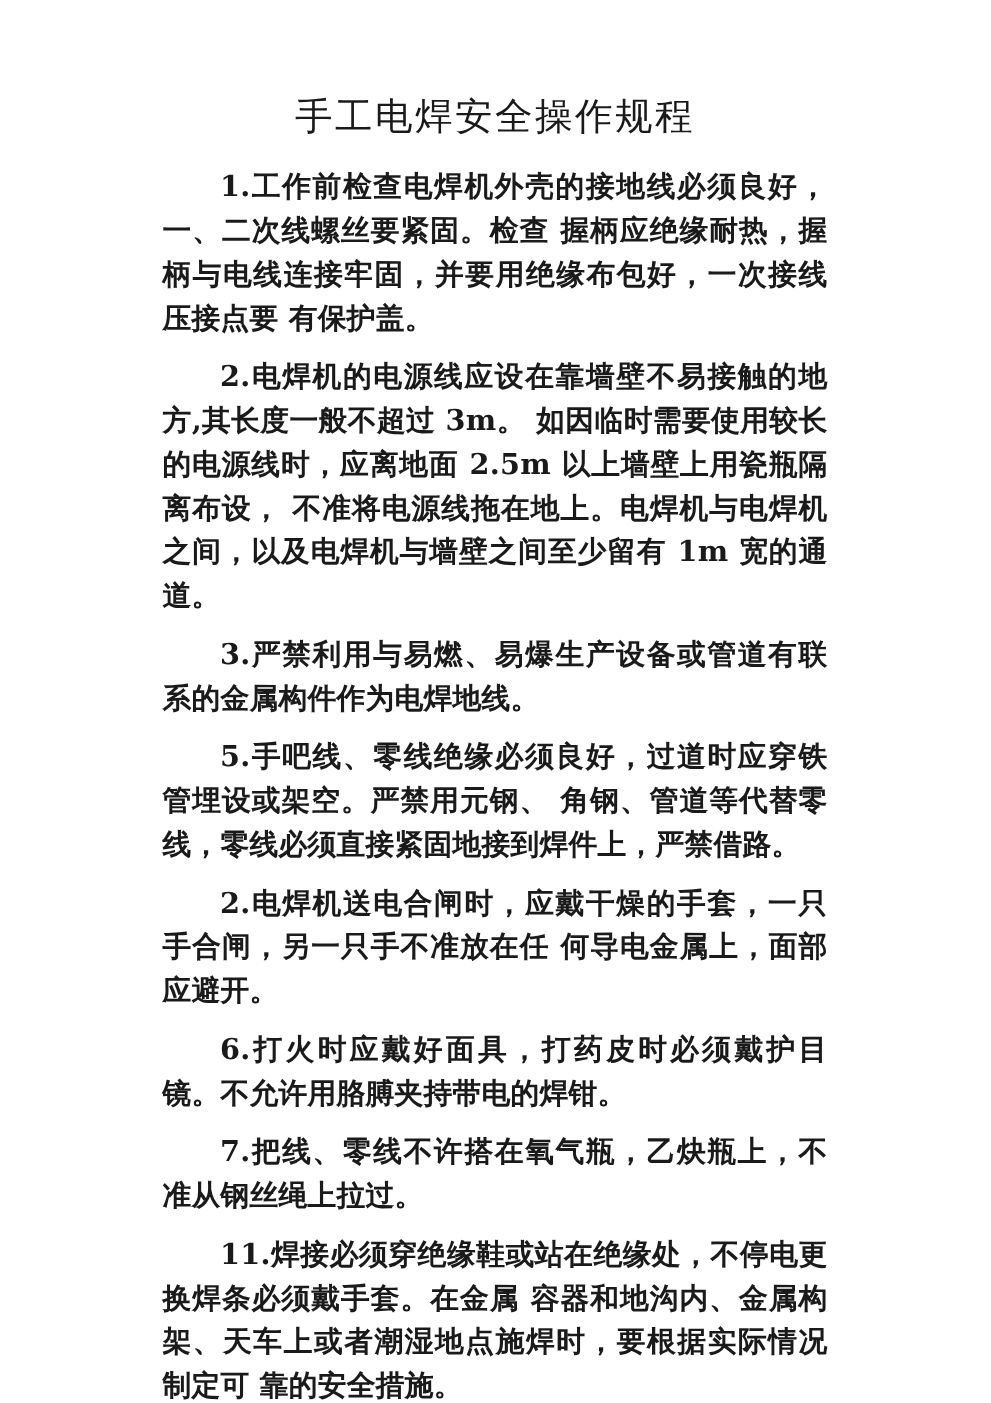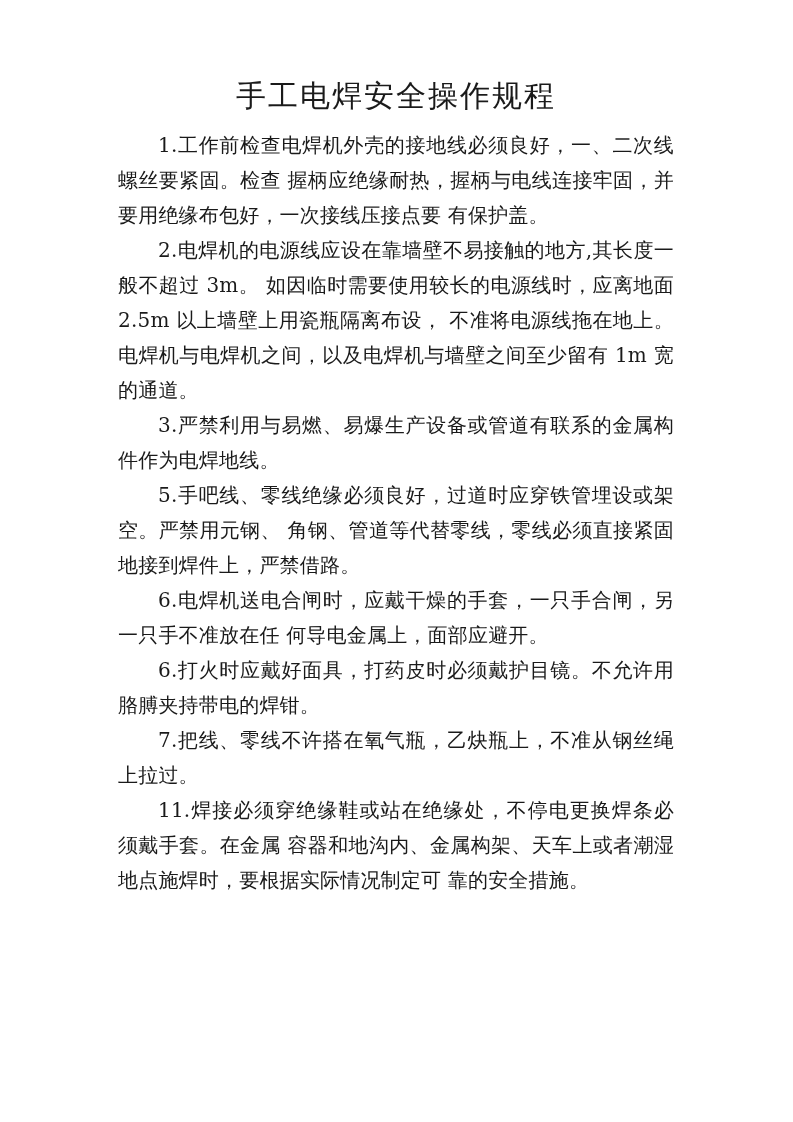--- a/index.html
+++ b/index.html
@@ -5,33 +5,33 @@
   html, body { margin: 0; padding: 0; background: #ffffff; }
   body { width: 793px; height: 1122px; position: relative; overflow: hidden; }
   .page {
     position: absolute; left: 118px; top: 72px; width: 556px;
     color: #1a1a1a;
     font-family: "DejaVu Serif", "Liberation Serif", serif;
   }
   .title {
     text-align: center; font-size: 30px; line-height: 48px; margin: 0 0 8px 0;
     letter-spacing: 2px; font-weight: normal;
-    font-family: Liberation Serif, serif;
+    font-family: Liberation Mono, monospace;
   }
   .para {
-    font-size: 20px; line-height: 35px; margin: 0;
-    text-indent: 2em; text-align: justify; letter-spacing: 0.2px;
+    font-size: 23px; line-height: 35px; margin: 12px;
+    text-indent: 2em; text-align: justify; letter-spacing: 0.2px; font-weight: bold;
   }
 </style>
 </head>
 <body>
 
 <div class="page">
   <h1 class="title">手工电焊安全操作规程</h1>
   <p class="para">1.工作前检查电焊机外壳的接地线必须良好，一、二次线螺丝要紧固。检查 握柄应绝缘耐热，握柄与电线连接牢固，并要用绝缘布包好，一次接线压接点要 有保护盖。</p>
   <p class="para">2.电焊机的电源线应设在靠墙壁不易接触的地方,其长度一般不超过 3m。 如因临时需要使用较长的电源线时，应离地面 2.5m 以上墙壁上用瓷瓶隔离布设， 不准将电源线拖在地上。电焊机与电焊机之间，以及电焊机与墙壁之间至少留有 1m 宽的通道。</p>
   <p class="para">3.严禁利用与易燃、易爆生产设备或管道有联系的金属构件作为电焊地线。</p>
   <p class="para">5.手吧线、零线绝缘必须良好，过道时应穿铁管埋设或架空。严禁用元钢、 角钢、管道等代替零线，零线必须直接紧固地接到焊件上，严禁借路。</p>
-  <p class="para">6.电焊机送电合闸时，应戴干燥的手套，一只手合闸，另一只手不准放在任 何导电金属上，面部应避开。</p>
+  <p class="para">2.电焊机送电合闸时，应戴干燥的手套，一只手合闸，另一只手不准放在任 何导电金属上，面部应避开。</p>
   <p class="para">6.打火时应戴好面具，打药皮时必须戴护目镜。不允许用胳膊夹持带电的焊钳。</p>
   <p class="para">7.把线、零线不许搭在氧气瓶，乙炔瓶上，不准从钢丝绳上拉过。</p>
   <p class="para">11.焊接必须穿绝缘鞋或站在绝缘处，不停电更换焊条必须戴手套。在金属 容器和地沟内、金属构架、天车上或者潮湿地点施焊时，要根据实际情况制定可 靠的安全措施。</p>
 </div>
 
 </body></html>

